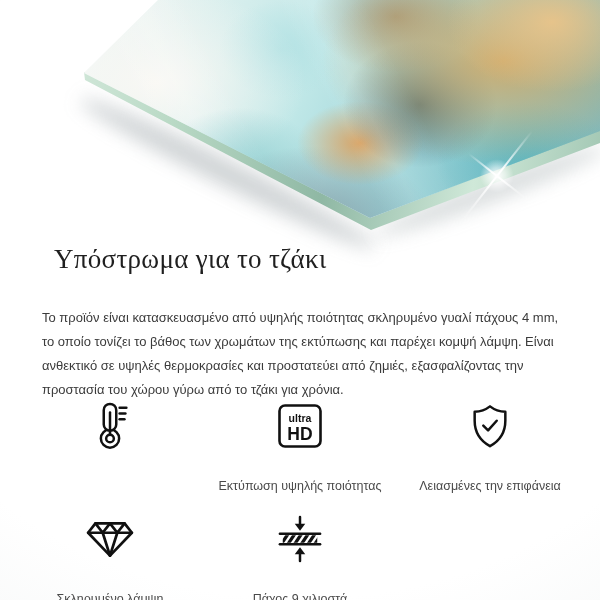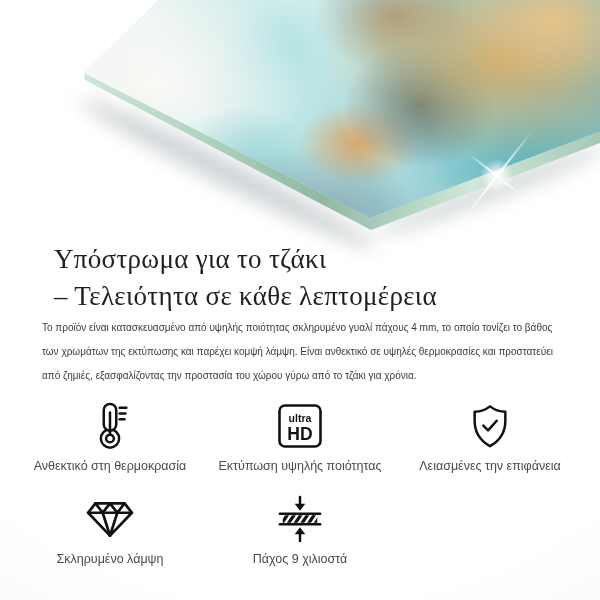--- a/index.html
+++ b/index.html
@@ -44,27 +44,27 @@
     background:radial-gradient(circle, rgba(255,255,255,.98) 0%, rgba(255,255,255,.55) 35%, rgba(255,255,255,0) 70%);}
   .sparkle .ray-a{position:absolute;left:-57px;top:-1px;width:114px;height:2px;
     background:linear-gradient(90deg,transparent,#fff 45%,#fff 55%,transparent);transform:rotate(-52deg);}
   .sparkle .ray-b{position:absolute;left:-36px;top:-1px;width:72px;height:2px;
     background:linear-gradient(90deg,transparent,#fff 45%,#fff 55%,transparent);transform:rotate(38deg);}
 
   
   .title{position:absolute;left:42px;top:229px;margin:12px;font-family:"Liberation Serif",serif;
     font-weight:400;font-size:27px;line-height:37px;color:#1f1f1f;letter-spacing:.3px;}
   .title span{display:block;}
-  .desc{position:absolute;left:42px;top:316px;width:528px;margin:0;
-    font-size:10px;line-height:24px;color:#3b3b3b;}
+  .desc{position:absolute;left:42px;top:306px;width:528px;margin:0;
+    font-size:13px;line-height:24px;color:#3b3b3b;}
 
   
   .features{position:absolute;left:15px;top:400px;width:570px;
     display:grid;grid-template-columns:repeat(3,1fr);row-gap:20px;}
-  .feature{display:flex;flex-direction:column;align-items:center;}
+  .feature{display:flex;flex-direction:column;align-items:center;gap:20px;}
   .icon-box{height:52px;display:flex;align-items:center;justify-content:center;}
   .feature-label{margin-top:7px;font-size:12.5px;color:#4a4a4a;text-align:center;}
   svg{display:block;}
   .stroke{fill:none;stroke:#111;stroke-width:2.6;stroke-linecap:round;stroke-linejoin:round;}
   .fillb{fill:#111;stroke:none;}
 </style>
 </head>
 <body>
 
 <div class="hero">
@@ -74,40 +74,38 @@
   <div class="panel-surface"></div>
   <div class="sparkle">
     <div class="ray-a"></div>
       <div class="ray-b"></div>
       <div class="glow"></div>
   </div>
 </div>
 
 <h1 class="title">
   <span>Υπόστρωμα για το τζάκι</span>
-  <span>– Τελειότητα σε κάθε λεπτομέρεια</span>
 </h1>
 
 <p class="desc">Το προϊόν είναι κατασκευασμένο από υψηλής ποιότητας σκληρυμένο γυαλί πάχους 4 mm, το οποίο τονίζει το βάθος των χρωμάτων της εκτύπωσης και παρέχει κομψή λάμψη. Είναι ανθεκτικό σε υψηλές θερμοκρασίες και προστατεύει από ζημιές, εξασφαλίζοντας την προστασία του χώρου γύρω από το τζάκι για χρόνια.</p>
 
 <div class="features">
 
   <div class="feature">
     <div class="icon-box">
       <svg width="40" height="50" viewBox="0 0 40 52">
         <circle class="stroke" cx="20" cy="39" r="9.5"></circle>
         <rect x="13.5" y="3" width="13" height="28" rx="6.5" fill="#ffffff" stroke="#111" stroke-width="2.6"></rect>
         <circle class="stroke" cx="20" cy="39" r="4" stroke-width="2.3"></circle>
         <line class="stroke" x1="20" y1="12" x2="20" y2="34" stroke-width="2.3"></line>
         <line class="stroke" x1="30" y1="7" x2="37" y2="7" stroke-width="2.2"></line>
         <line class="stroke" x1="30" y1="13" x2="36" y2="13" stroke-width="2.2"></line>
         <line class="stroke" x1="30" y1="19" x2="35" y2="19" stroke-width="2.2"></line>
       </svg>
     </div>
-    <div class="feature-label">Ανθεκτικό στη θερμοκρασία</div>
   </div>
 
   <div class="feature">
     <div class="icon-box">
       <svg width="46" height="46" viewBox="0 0 46 46">
         <rect class="stroke" x="2.5" y="2.5" width="41" height="41" rx="5.5" stroke-width="3.2"></rect>
         <text x="23" y="19" text-anchor="middle" font-family="Liberation Sans, sans-serif" font-size="10.5" font-weight="bold" fill="#111">ultra</text>
         <text x="23" y="36.5" text-anchor="middle" font-family="Liberation Sans, sans-serif" font-size="17.5" font-weight="bold" fill="#111">HD</text>
       </svg>
     </div>

